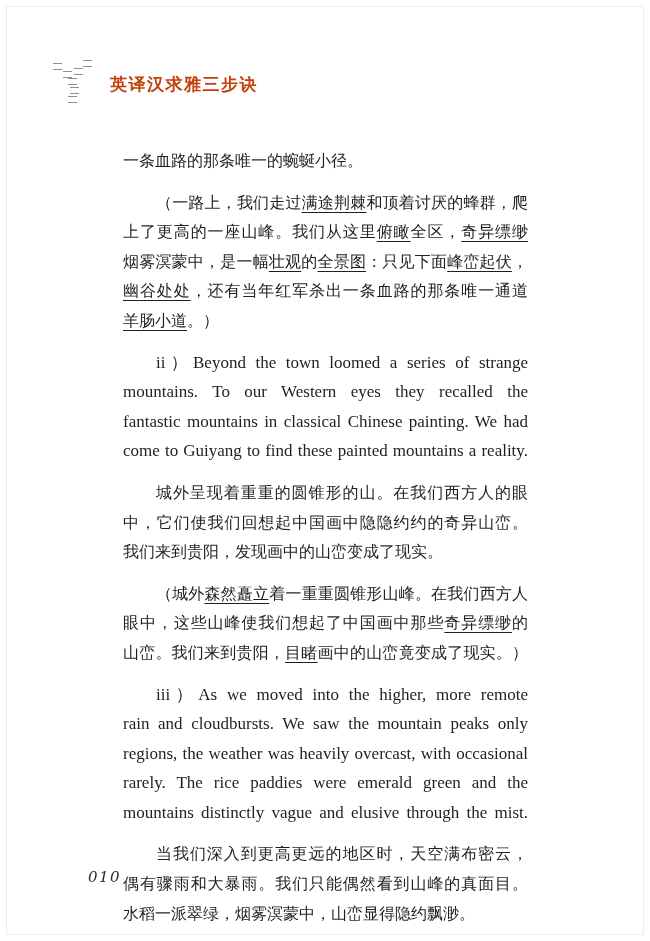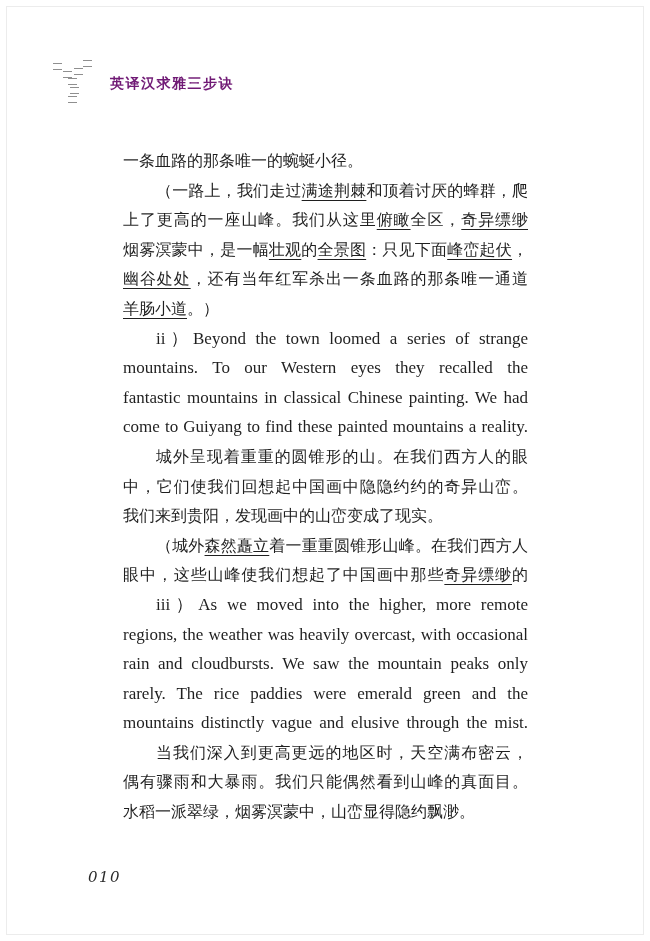--- a/index.html
+++ b/index.html
@@ -22,38 +22,38 @@
     display: flex; align-items: center; gap: 14px;
   }
   .brand { position: relative; width: 44px; height: 46px; }
   .brand .dash {
     position: absolute; width: 9px; height: 5px;
     border-top: 1.6px solid #8f8f8f;
     border-bottom: 1.6px solid #8f8f8f;
   }
   .hdr-title {
     font-family: "Liberation Sans", sans-serif;
-    font-size: 14px; font-weight: 700; color: #701a75;
+    font-size: 17px; font-weight: 700; color: #c2410c;
     letter-spacing: 1.5px; margin-top: 6px;
   }
   
   .text-block {
     position: absolute; left: 123px; top: 146px; width: 405px;
   }
   .line {
     height: 29.6px; line-height: 29.6px;
     white-space: nowrap;
   }
   .line.justify {
     white-space: normal;
     text-align: justify;
     text-align-last: justify;
     overflow: hidden;
   }
-  .line.indent { text-indent: 33px; }
+  .line.indent { text-indent: 33px; margin-top: 12px; }
   .line.zh {
     font-size: 16px;
     font-family: Liberation Serif, serif;
   }
   .line.en {
     font-size: 17px;
     font-family: "Liberation Serif", serif;
   }
   .u {
     text-decoration: underline;
@@ -95,23 +95,24 @@
     <div class="line zh"><span class="u">羊肠小道</span><span>。）</span></div>
     <div class="line en indent justify"><span>ii）Beyond the town loomed a series of strange conical</span></div>
     <div class="line en justify"><span>mountains. To our Western eyes they recalled the seemingly</span></div>
     <div class="line en justify"><span>fantastic mountains in classical Chinese painting. We had</span></div>
     <div class="line en justify"><span>come to Guiyang to find these painted mountains a reality.</span></div>
     <div class="line zh indent justify"><span>城外呈现着重重的圆锥形的山。在我们西方人的眼</span></div>
     <div class="line zh justify"><span>中，它们使我们回想起中国画中隐隐约约的奇异山峦。</span></div>
     <div class="line zh"><span>我们来到贵阳，发现画中的山峦变成了现实。</span></div>
     <div class="line zh indent justify"><span>（城外</span><span class="u">森然矗立</span><span>着一重重圆锥形山峰。在我们西方人</span></div>
     <div class="line zh justify"><span>眼中，这些山峰使我们想起了中国画中那些</span><span class="u">奇异缥缈</span><span>的</span></div>
+    <div class="line zh justify"><span>山峦。我们来到贵阳，</span><span class="u">目睹</span><span>画中的山峦竟变成了现实。）</span></div>
     <div class="line en indent justify"><span>iii）As we moved into the higher, more remote</span></div>
+    <div class="line en justify"><span>rain and cloudbursts. We saw the mountain peaks only</span></div>
     <div class="line en justify"><span>regions, the weather was heavily overcast, with occasional</span></div>
-    <div class="line en justify"><span>rain and cloudbursts. We saw the mountain peaks only</span></div>
     <div class="line en justify"><span>rarely. The rice paddies were emerald green and the</span></div>
     <div class="line en justify"><span>mountains distinctly vague and elusive through the mist.</span></div>
     <div class="line zh indent justify"><span>当我们深入到更高更远的地区时，天空满布密云，</span></div>
     <div class="line zh justify"><span>偶有骤雨和大暴雨。我们只能偶然看到山峰的真面目。</span></div>
     <div class="line zh"><span>水稻一派翠绿，烟雾溟蒙中，山峦显得隐约飘渺。</span></div>
   </main>
 
 <div class="pagenum">010</div>
 
 </body></html>

